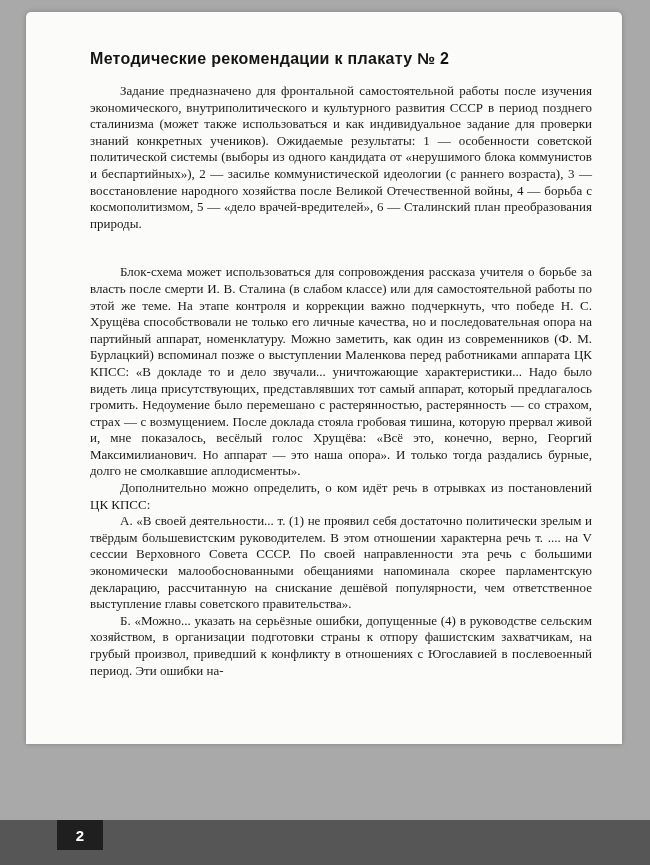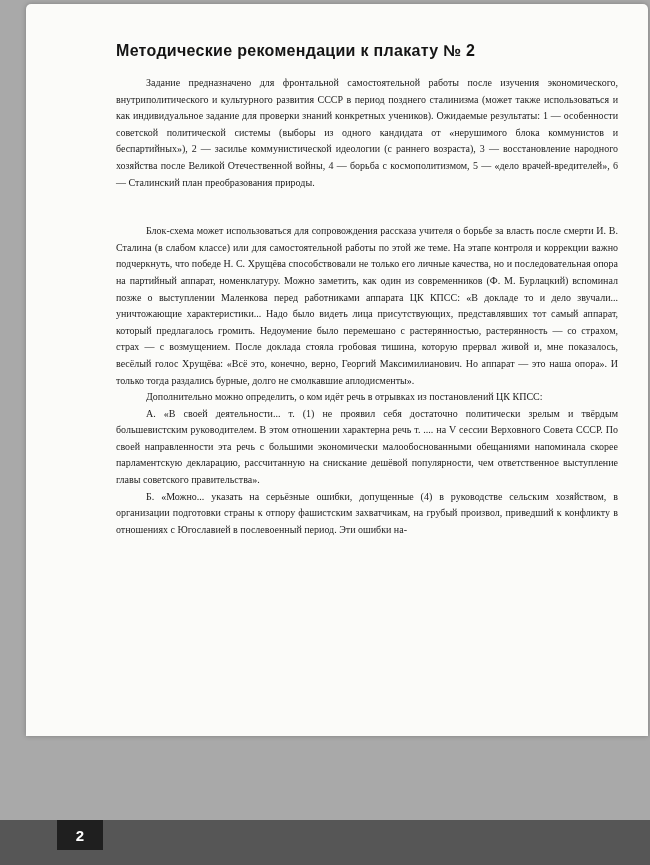--- a/index.html
+++ b/index.html
@@ -10,43 +10,42 @@
     width: 650px;
     height: 865px;
     background: #a9a9a9;
     position: relative;
     overflow: hidden;
     font-family: "Liberation Serif", serif;
   }
   .book-page {
     position: absolute;
     left: 26px;
-    top: 4px;
+    top: 12px;
     width: 596px;
     height: 732px;
     background: #fbfbf9;
     border-radius: 5px 5px 0 0;
     box-shadow: 0 0 5px rgba(0,0,0,0.25);
-    padding-left: 26px;
   }
   .content {
     padding: 38px 30px 0 64px;
     color: #161616;
   }
   .heading {
     font-family: "Liberation Sans", sans-serif;
     font-weight: bold;
     font-size: 16px;
     letter-spacing: 0.3px;
     margin: 0 0 15px 0;
     color: #141414;
   }
   .content p {
     margin: 0;
-    font-size: 10px;
+    font-size: 13px;
     line-height: 16.6px;
     text-align: justify;
     text-indent: 30px;
     color: #1b1b1b;
   }
   .section-gap {
     height: 32px;
   }
   .footer-band {
     position: absolute;

